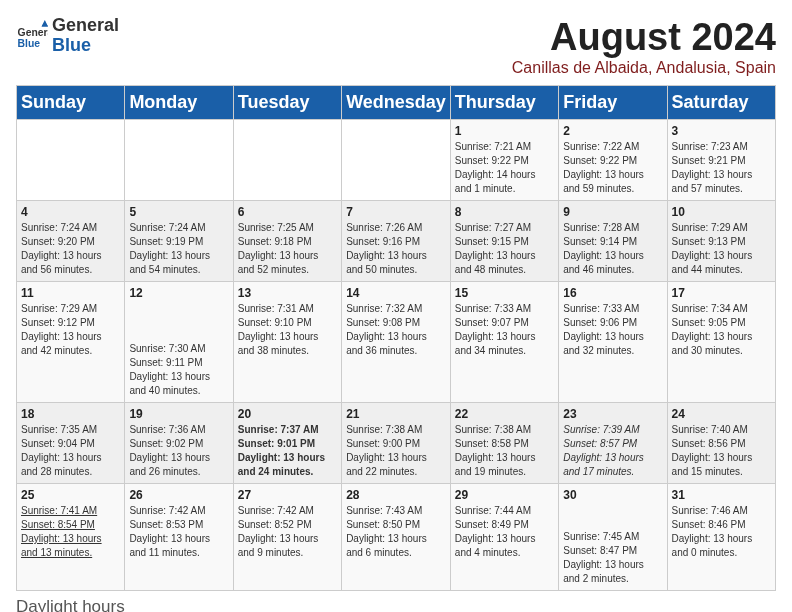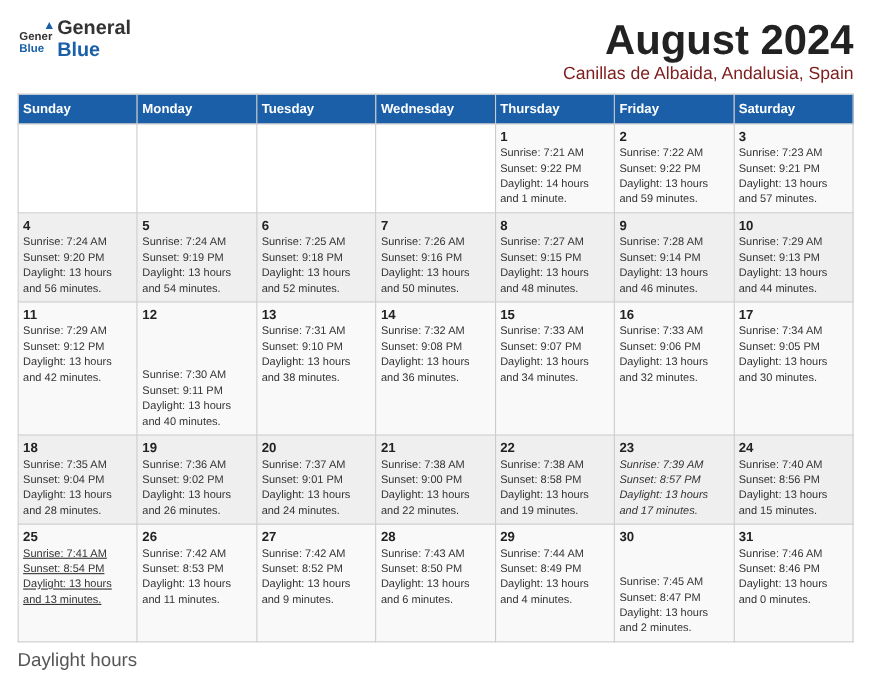--- a/index.html
+++ b/index.html
@@ -49,21 +49,21 @@
     .calendar-table {
       width: 100%;
       border-collapse: collapse;
       font-size: 11px;
     }
     .calendar-table thead tr th {
       background-color: #1a5fa8;
       color: #fff;
       padding: 6px 4px;
       text-align: left;
-      font-size: 12px;
+      font-size: 18px;
       border: 1px solid #ccc;
     }
     .calendar-table tbody tr td {
       border: 1px solid #ccc;
       vertical-align: top;
       padding: 4px;
       width: calc(100% / 7);
       min-height: 70px;
       background: #fff;
     }
@@ -268,21 +268,21 @@
         </td>
         <td>
           <div class="day-number">19</div>
           <div class="day-info" style="white-space: pre-line;">Sunrise: 7:36 AM
 Sunset: 9:02 PM
 Daylight: 13 hours
 and 26 minutes.</div>
         </td>
         <td>
           <div class="day-number">20</div>
-          <div class="day-info" style="white-space: pre-line;">Sunrise: 7:37 AM
+          <div class="day-info" style="white-space: pre-line; font-weight: bold;">Sunrise: 7:37 AM
 Sunset: 9:01 PM
 Daylight: 13 hours
 and 24 minutes.</div>
         </td>
         <td>
           <div class="day-number">21</div>
           <div class="day-info" style="white-space: pre-line;">Sunrise: 7:38 AM
 Sunset: 9:00 PM
 Daylight: 13 hours
 and 22 minutes.</div>

